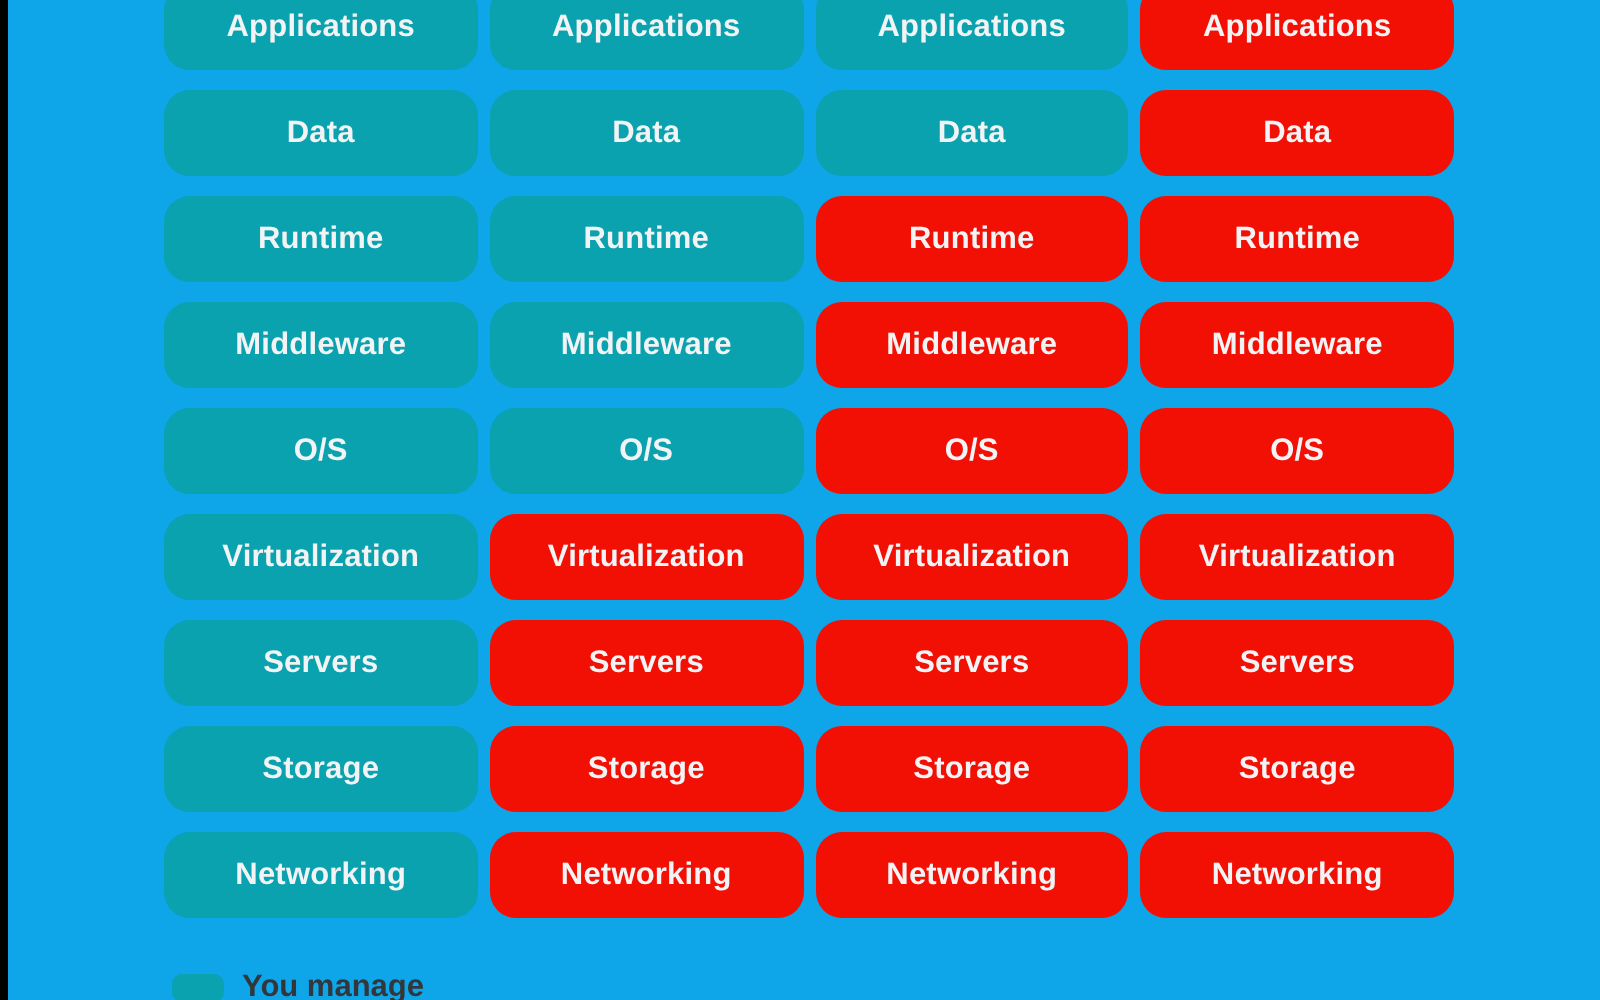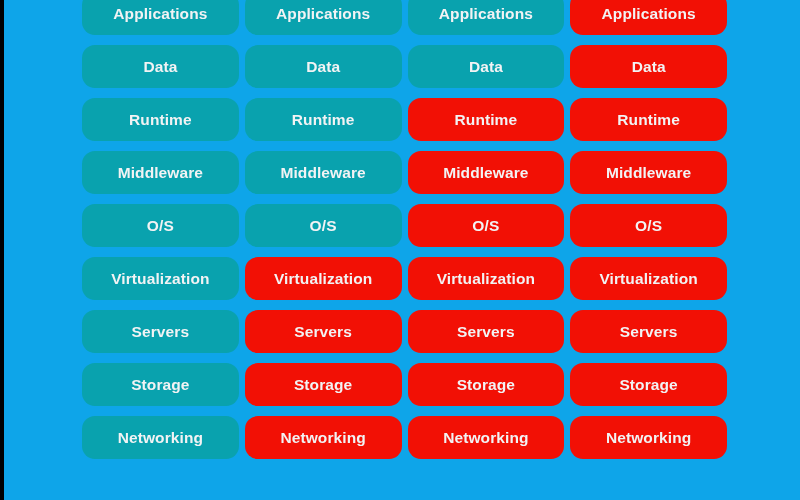--- a/index.html
+++ b/index.html
@@ -216,14 +216,18 @@
         </div>
         <div class="layer-box red">
           <span class="layer-label">Networking</span>
         </div>
         <div class="layer-box red">
           <span class="layer-label">Networking</span>
         </div>
       </div>
     </div>
 
+  <div id="legend">
+    <span class="legend-swatch"></span>
+    <span class="legend-text">You manage</span>
+  </div>
 
 </div>
 
 </body></html>

